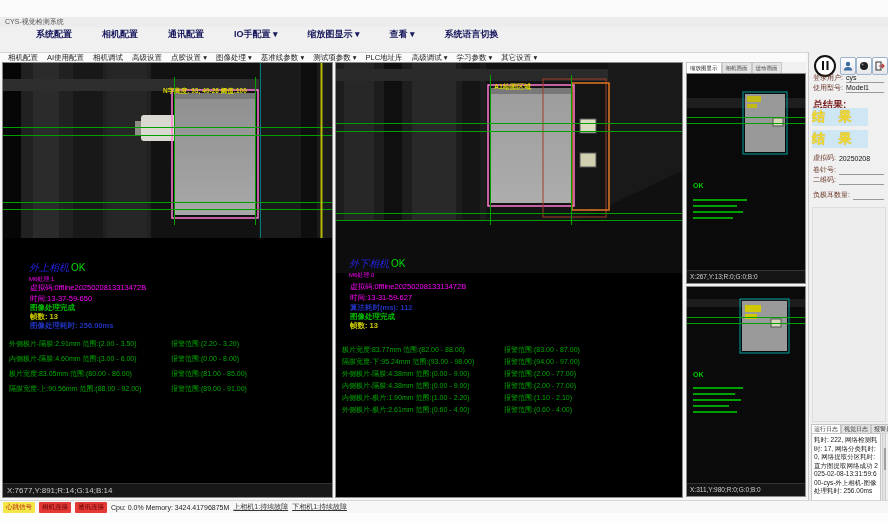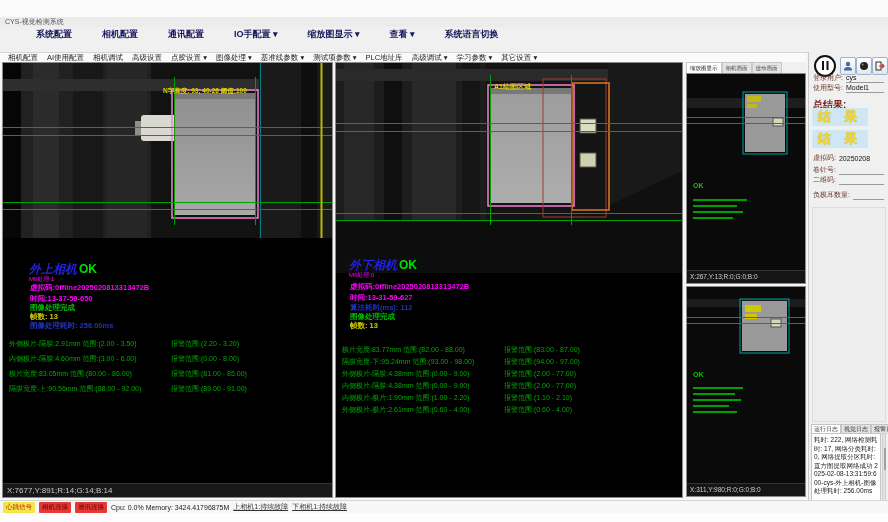--- a/index.html
+++ b/index.html
@@ -21,24 +21,24 @@
            border-bottom:none;font-size:8px;line-height:11px;color:#333}
   #toolbar{left:0;top:53px;width:806px;height:9px;background:#fafafa;display:flex;align-items:center;
            gap:9px;padding-left:8px;box-sizing:border-box}
   .tool-item{font-size:7.5px;color:#222;white-space:nowrap;cursor:default}
   #tool-accent{left:2px;top:53px;width:3px;height:9px;background:#a9c7e8}
   
   .panel{background:#000;border:1px solid #8a8a8a;box-sizing:border-box;overflow:hidden}
   #left-panel{left:2px;top:62px;width:331px;height:436px}
   #mid-panel{left:335px;top:62px;width:348px;height:436px}
   .cam-note{font-size:6.5px;font-weight:bold;color:#d6d600;white-space:nowrap}
-  .cam-title{font-size:12px;font-weight:bold;font-style:italic;white-space:nowrap}
+  .cam-title{font-size:10px;font-weight:normal;font-style:italic;white-space:nowrap}
   .t-blue{color:#2222dd}.t-ok{color:#00dd00;font-style:normal;margin-left:2px}
   .subtag{font-size:6px;color:#ff00ff;white-space:nowrap}
-  .m-magenta{font-size:7.5px;font-weight:bold;color:#ff00ff;white-space:nowrap}
+  .m-magenta{font-size:7.5px;font-weight:normal;color:#ff00ff;white-space:nowrap}
   .m-green{font-size:7.5px;font-weight:bold;color:#00bb00;white-space:nowrap}
   .m-yellow{font-size:7.5px;font-weight:bold;color:#cccc00;white-space:nowrap}
   .m-blue{font-size:7.5px;font-weight:bold;color:#2233bb;white-space:nowrap}
   .meas-row{position:absolute;left:6px;right:2px;height:10px;font-size:7px;color:#00a800;white-space:nowrap}
   .meas-row .alarm{position:absolute;left:162px;top:0}
   .coords-bar{position:absolute;left:0;right:0;bottom:0;height:13px;background:#181818;
               color:#c8c8c8;font-size:8px;line-height:13px;padding-left:4px;border-top:1px solid #333}
   
   #thumb-tabs{left:686px;top:62px;width:120px;height:11px;display:flex;background:#f0f0f0}
   .thumb-tab{font-size:5.5px;line-height:10px;padding:0 3px;color:#444;border:1px solid #c8c8c8;
@@ -54,21 +54,21 @@
   #pause-btn{position:absolute;left:5px;top:3px;width:22px;height:22px;border-radius:50%;
              border:2.5px solid #111;background:#fff;box-sizing:border-box;cursor:pointer}
   .pause-bars{position:absolute;left:5.5px;top:4px;width:2.5px;height:9px;background:#111;box-shadow:4.5px 0 0 #111}
   .mini-btn{position:absolute;top:5px;width:14px;height:16px;border:1px solid #9ab4d0;border-radius:2px;
             background:linear-gradient(#fefefe,#e6e6e6);display:flex;align-items:center;justify-content:center;cursor:pointer}
   .side-row{position:absolute;left:4px;right:4px;display:flex;font-size:7px;color:#6b3a2a;align-items:flex-end}
   .side-row .val{flex:1;border-bottom:1px solid #999;color:#111;margin-left:3px;min-height:9px;line-height:9px}
   .side-row .noline{border-bottom:none}
   .side-label-bold{position:absolute;left:4px;font-size:10px;font-weight:bold;color:#7a1f1f}
   .result-box{position:absolute;left:3px;width:56px;height:18px;background:#cfe6f5;color:#f0d830;
-              font-size:13px;font-weight:bold;text-align:center;line-height:18px;letter-spacing:5px;
+              font-size:13px;font-weight:bold;line-height:18px;letter-spacing:5px;
               text-shadow:0 0 1px #caa400}
   #side-empty{position:absolute;left:3px;top:155px;width:72px;height:213px;background:#ededed;border:1px solid #dcdcdc}
   #log-tabs{position:absolute;left:2px;top:372px;width:76px;display:flex}
   .log-tab{font-size:6px;line-height:9px;padding:0 2px;border:1px solid #c4c4c4;border-bottom:none;
            background:#e2e2e2;color:#333;white-space:nowrap}
   .log-tab.active{background:#fff}
   #log-body{position:absolute;left:2px;top:381px;width:70px;height:74px;background:#fff;border:1px solid #c4c4c4;
             font-size:6.5px;line-height:8.5px;color:#222;padding:2px;box-sizing:border-box;
             word-break:break-all;overflow:hidden}
   #log-scroll{position:absolute;right:2px;top:381px;width:4px;height:74px;background:#e3e3e3;border:1px solid #cfcfcf;box-sizing:border-box}

